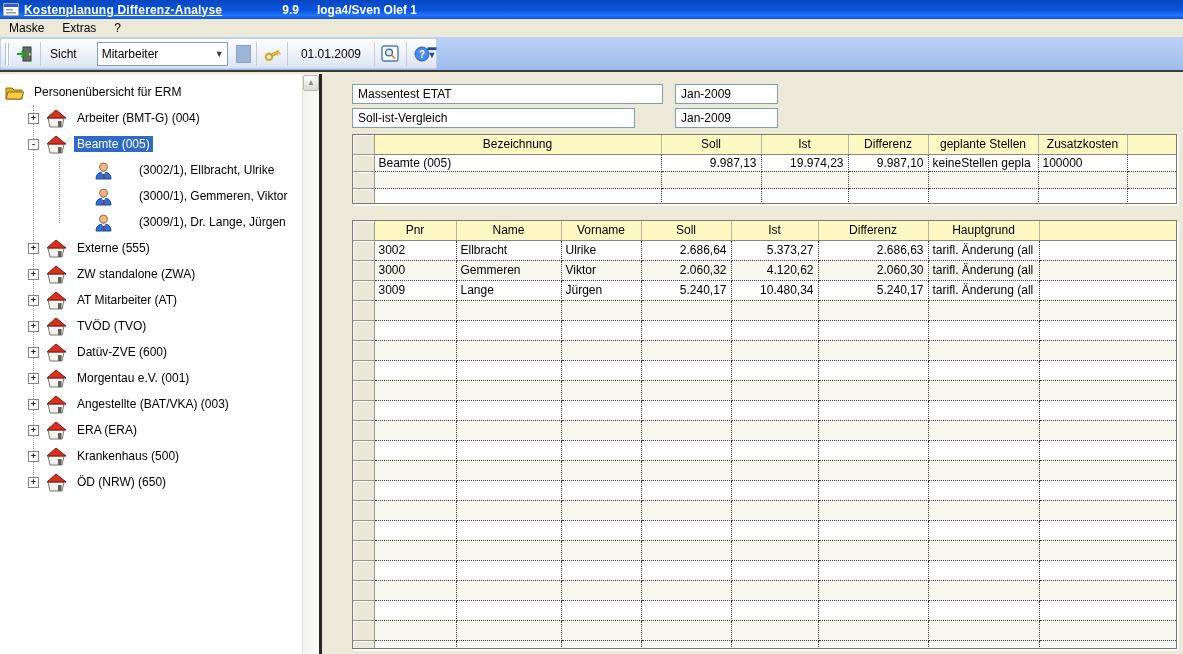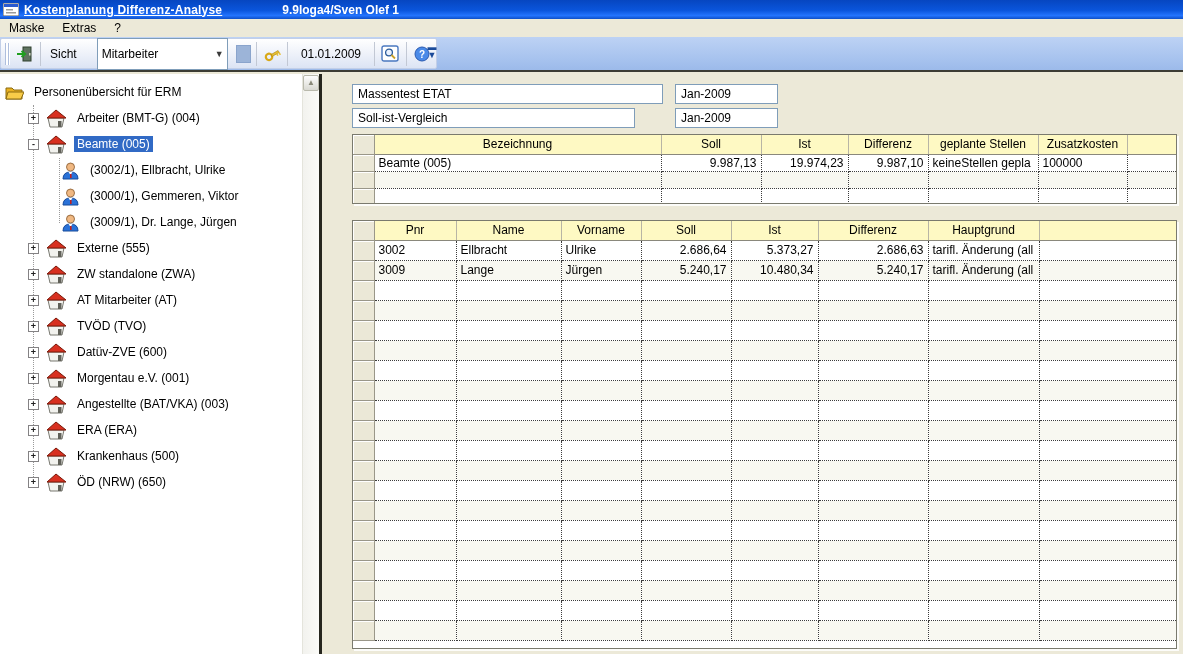--- a/index.html
+++ b/index.html
@@ -8,59 +8,59 @@
 
   .window { position:relative; width:1183px; height:654px; background:#ece9d8; }
 
   
   .titlebar { height:19px; display:flex; align-items:center; padding-left:3px;
     background:linear-gradient(180deg,#0646c0 0%,#0a55dc 55%,#2374fe 82%,#0d4fc8 100%);
     color:#fff; font-weight:bold; }
   .titlebar .appicon { width:16px; height:13px; margin-right:5px; flex:none; }
   .tb-title { letter-spacing:.2px;text-decoration:underline; }
   .tb-version { margin-left:60px; }
-  .tb-user { }
+  .tb-user { margin-left:18px; }
 
   
   .menubar { height:18px; background:#ece9d8; display:flex; align-items:center; }
   .menu-item { padding:1px 9px; cursor:default; }
 
   
   .toolbar { height:35px; position:relative;
     background:linear-gradient(180deg,#bdd2f4 0%,#a6c2ee 70%,#9cbaea 100%);
     border-bottom:2px solid #3c3c34; }
   .tool-band { position:absolute; left:0; top:1px; height:31px; width:437px;
     background:linear-gradient(180deg,#ffffff 0%,#f0f3fa 45%,#dce4f4 100%);
     border:1px solid #c2cfe8; border-radius:2px; display:flex; align-items:center; padding:0 4px; }
   .grip { width:7px; height:22px; margin-right:4px;
     background:repeating-linear-gradient(90deg,#aebedd 0 1px,#fff 1px 3px); }
   .tbtn { width:26px; height:24px; display:flex; align-items:center; justify-content:center;
     border:1px solid transparent; border-radius:2px; }
   .tsep { width:1px; height:24px; background:#c2c8d4; margin:0 5px; }
   .sicht-label { margin:0 20px 0 4px; }
-  .combo { width:168px; height:32px; background:#fff; border:1px solid #7f9db9;
+  .combo { width:168px; height:24px; background:#fff; border:1px solid #7f9db9;
     display:flex; align-items:center; }
   .combo-value { flex:1; padding-left:4px; }
   .combo-btn { width:16px; height:18px; display:flex; align-items:center; justify-content:center;
     font-size:9px; color:#3a3a3a; }
   .flatbtn { width:18px; height:18px; background:#9cb4d8; border:1px solid #8aa4cc; margin-left:8px; }
   .date-label { padding:0 8px; }
   .chevron { position:absolute; left:426px; top:6px; width:12px; height:22px;
     color:#1a4a9a; font-size:9px; line-height:8px; text-align:center; font-weight:bold; }
 
   
   .content { position:absolute; top:74px; left:0; right:0; bottom:0; display:flex; }
 
   
   .tree-panel { width:322px; background:#fff; position:relative; flex:none;
     border-right:3px solid #26261e; padding-top:5px; }
   .trow { height:26px; display:flex; align-items:center; position:relative; white-space:nowrap; }
   .ind0 { padding-left:5px; }
   .ind1 { padding-left:28px; }
-  .ind2 { padding-left:61px; }
+  .ind2 { padding-left:94px;gap:16px; }
   .expander { width:11px; height:11px; border:1px solid #848284; background:#fff;
     font:bold 9px/9px "Liberation Sans",sans-serif; text-align:center; color:#202020;
     margin-right:7px; flex:none; z-index:2; }
   .ticon { margin-right:7px; flex:none; }
   .tlabel { padding:1px 3px; }
   .tlabel.sel { background:#316ac5; color:#fff; }
   .vline { position:absolute; border-left:1px dotted #9a9a9a; width:0; z-index:1; }
   .vline1 { left:33px; top:31px; height:378px; }
   .vline2 { left:59px; top:84px; height:65px; }
 
@@ -448,20 +448,31 @@
               <td>Ellbracht</td>
               <td>Ulrike</td>
               <td class="num">2.686,64</td>
               <td class="num">5.373,27</td>
               <td class="num">2.686,63</td>
               <td>tarifl. Änderung (all</td>
               <td></td>
             </tr>
             <tr>
               <td class="rh"></td>
+              <td>3000</td>
+              <td>Gemmeren</td>
+              <td>Viktor</td>
+              <td class="num">2.060,32</td>
+              <td class="num">4.120,62</td>
+              <td class="num">2.060,30</td>
+              <td>tarifl. Änderung (all</td>
+              <td></td>
+            </tr>
+            <tr>
+              <td class="rh"></td>
               <td>3009</td>
               <td>Lange</td>
               <td>Jürgen</td>
               <td class="num">5.240,17</td>
               <td class="num">10.480,34</td>
               <td class="num">5.240,17</td>
               <td>tarifl. Änderung (all</td>
               <td></td>
             </tr>
             <tr class="er">

